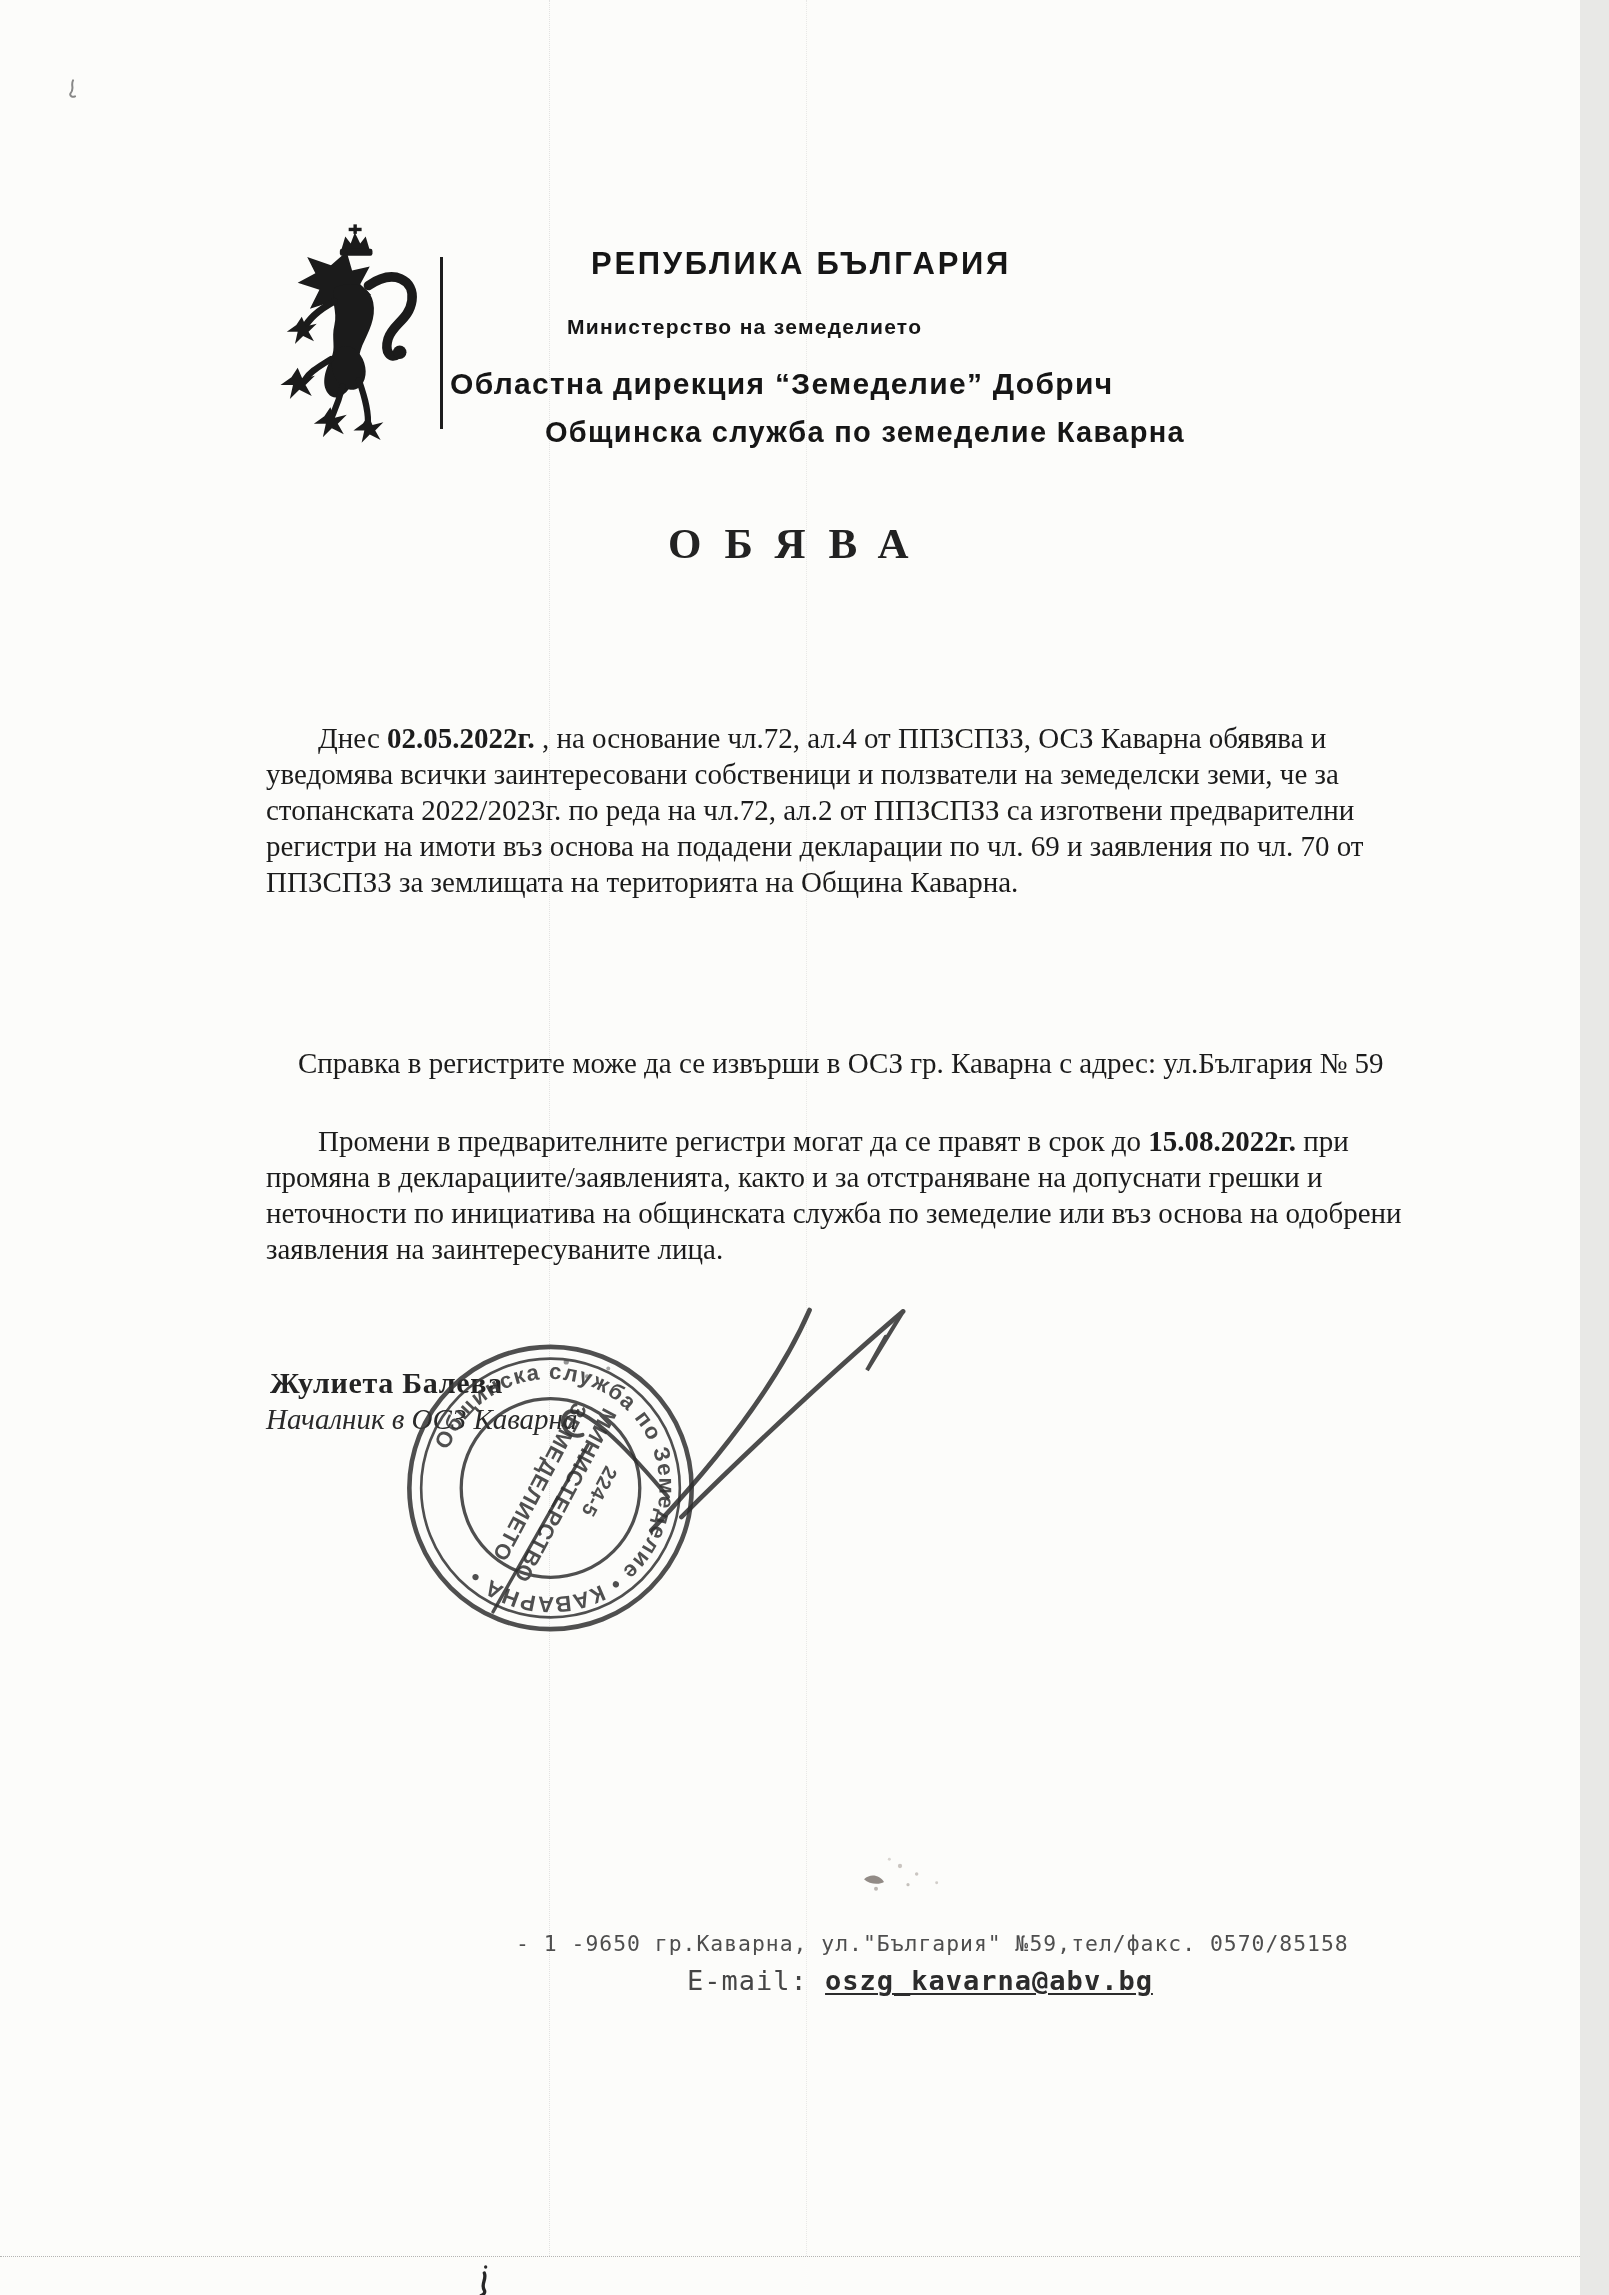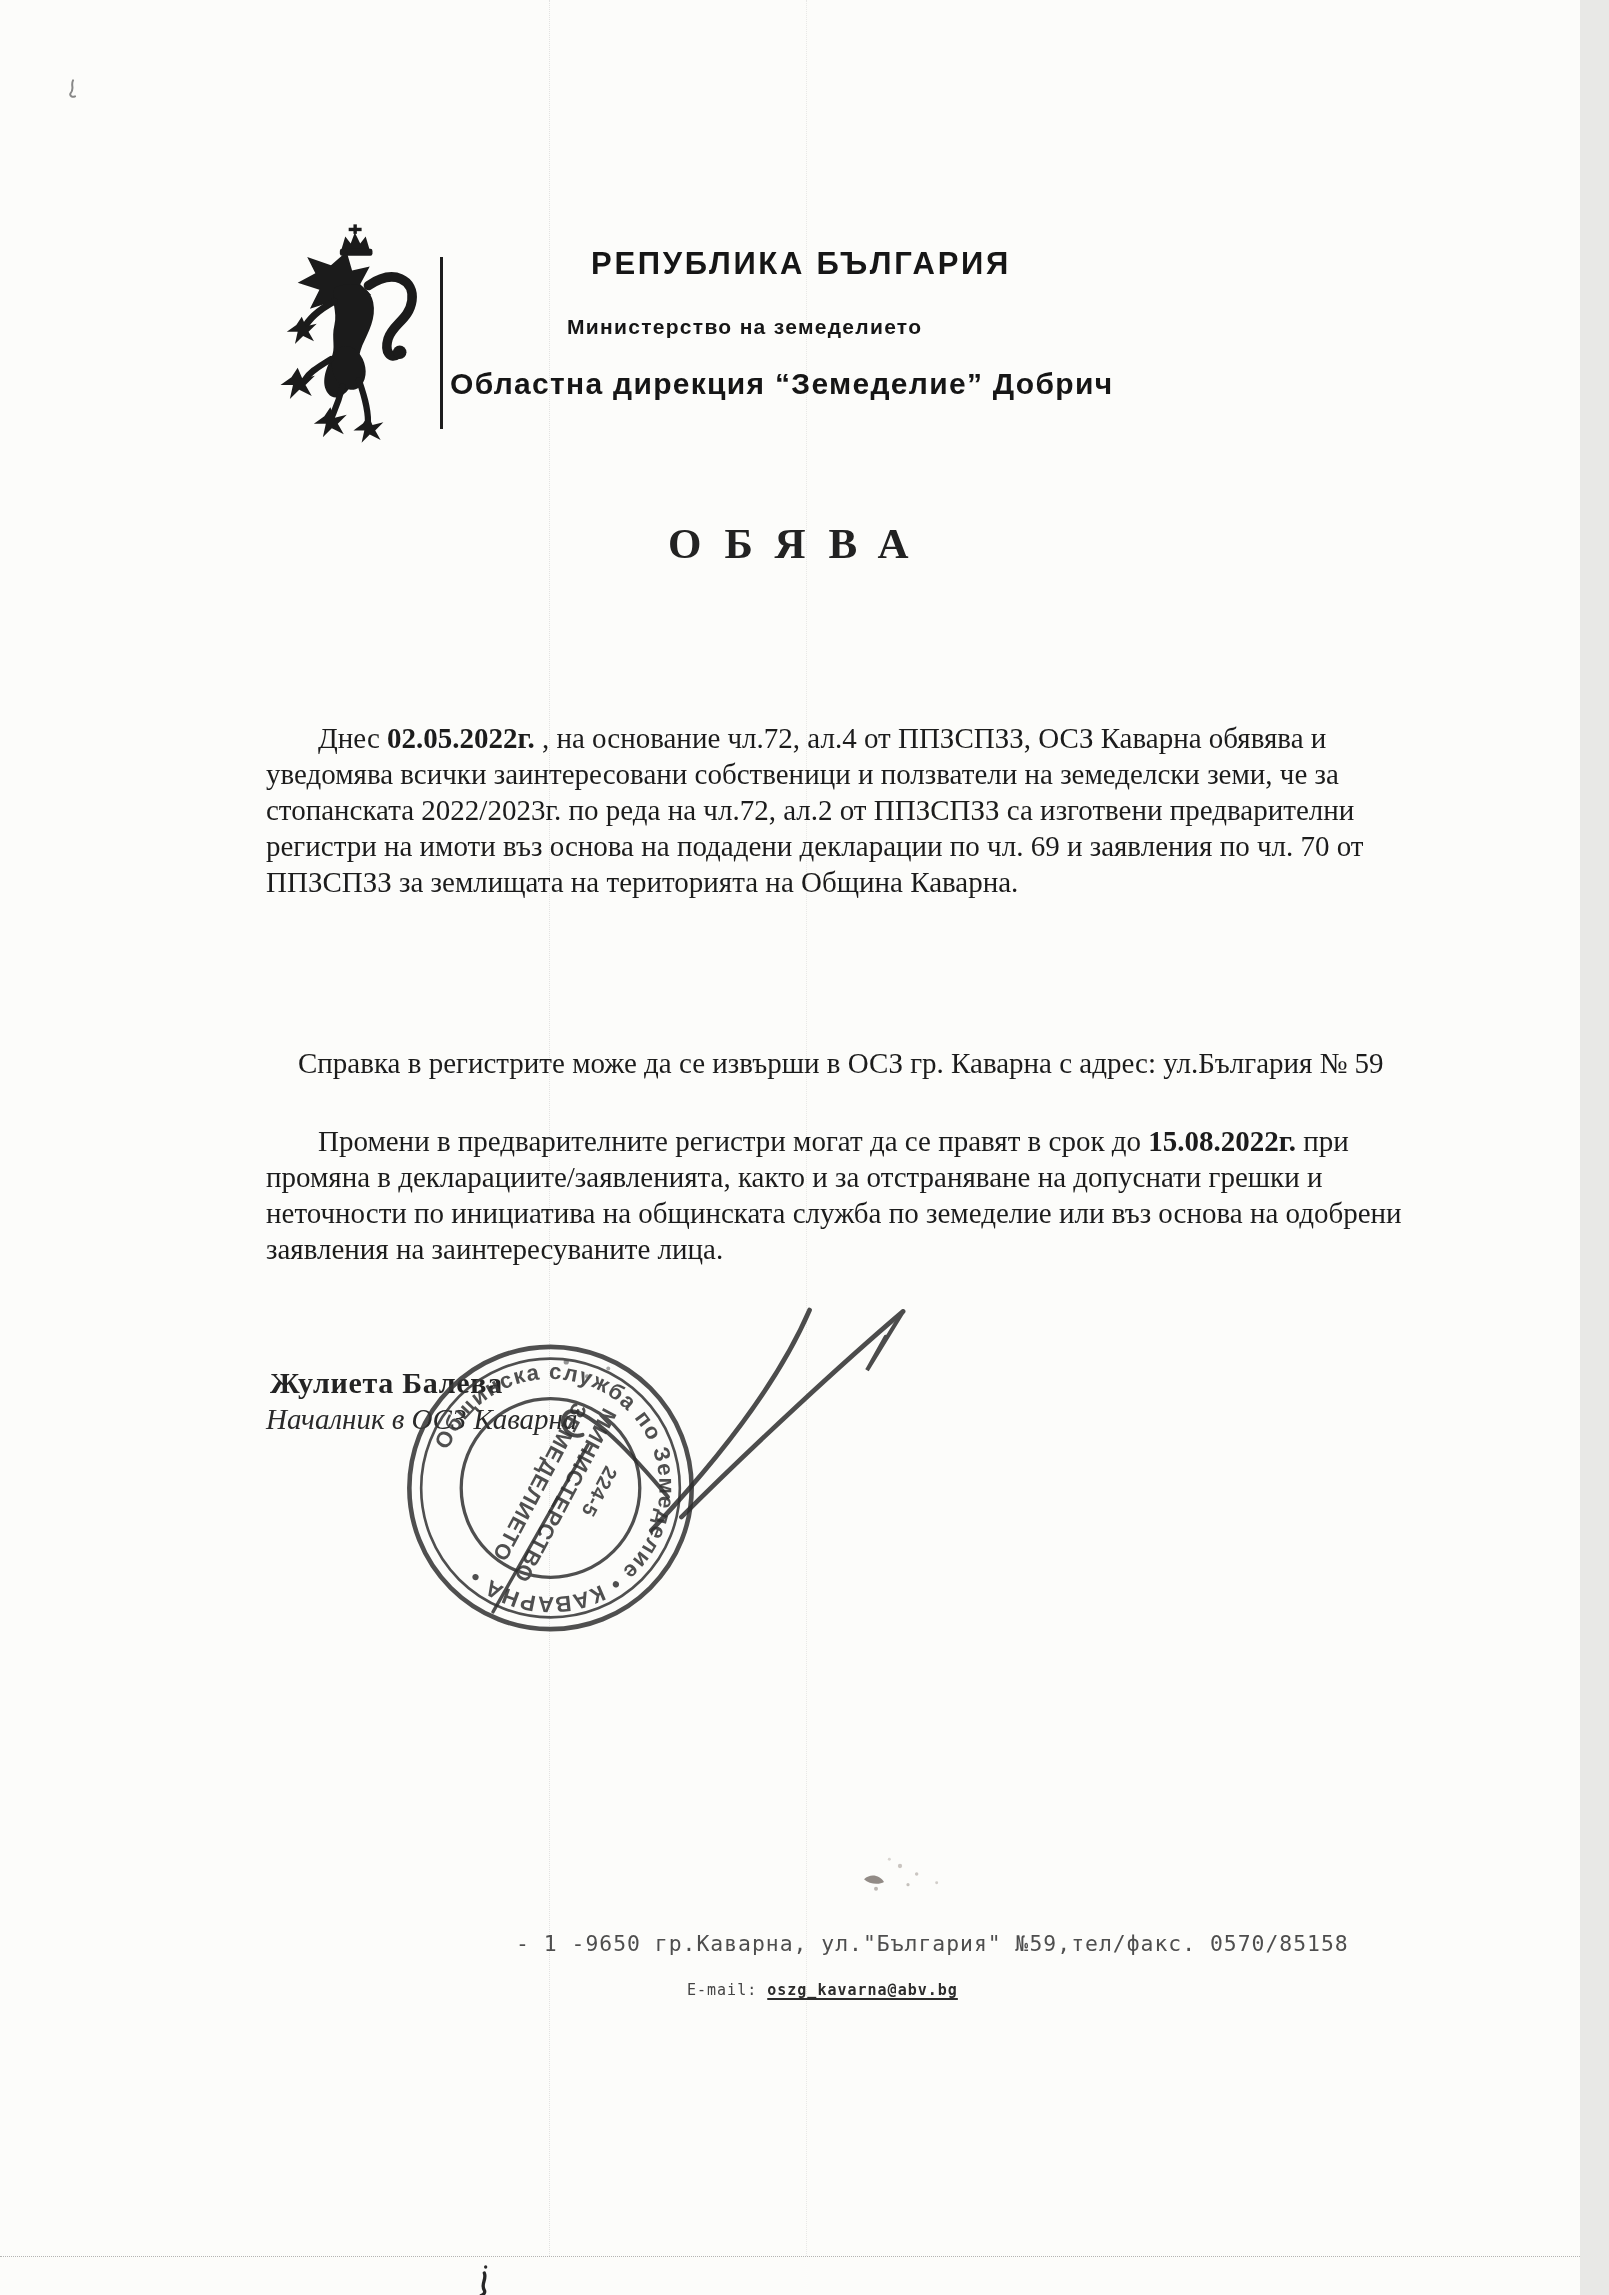--- a/index.html
+++ b/index.html
@@ -35,21 +35,21 @@
   .p3{top:1045px;text-indent:32px;}
   .p4{top:1123px;text-indent:52px;}
   .b{font-weight:bold;}
   
   .sig-name{position:absolute;left:270px;top:1366px;font-size:30px;font-weight:bold;color:#242424;letter-spacing:0.7px;}
   .sig-pos{position:absolute;left:266px;top:1403px;font-size:29px;font-style:italic;color:#2a2a2a;}
   .stamp{position:absolute;left:398px;top:1337px;}
   .scribble{position:absolute;left:374px;top:1290px;}
   
   .foot1{position:absolute;left:516px;top:1931px;font-family:"DejaVu Sans Mono",monospace;font-size:21.4px;letter-spacing:1px;color:#4e4e4e;white-space:nowrap;}
-  .foot2{position:absolute;left:687px;top:1965px;font-family:"DejaVu Sans Mono",monospace;font-size:15px;letter-spacing:1px;color:#454545;white-space:nowrap;margin-top:16px;}
+  .foot2{position:absolute;left:687px;top:1965px;font-family:"DejaVu Sans Mono",monospace;font-size:27px;letter-spacing:1px;color:#454545;white-space:nowrap;}
   .foot2 .email{font-weight:bold;color:#2c2c2c;text-decoration:underline;text-decoration-thickness:2px;text-underline-offset:3.3px;}
   .mark{position:absolute;}
 </style>
 </head>
 <body>
 
 <div class="page">
 
   <div class="fold-v" style="left:549px;height:2256px;opacity:.5;"></div>
   <div class="fold-v" style="left:806px;height:2256px;opacity:.4;"></div>
@@ -100,20 +100,21 @@
         <path transform="translate(94,293) scale(1.1)" d="M0,-20 L6,-6 L22,-10 L10,2 L18,16 L2,8 L-10,20 L-6,2 L-22,2 L-8,-8 Z"></path>
         <path transform="translate(150,303)" d="M0,-20 L6,-6 L22,-10 L10,2 L18,16 L2,8 L-10,20 L-6,2 L-22,2 L-8,-8 Z"></path>
       </g>
     </g>
   </svg>
   <div class="emblem-bar"></div>
 
   <div class="hline h1">РЕПУБЛИКА БЪЛГАРИЯ</div>
   <div class="hline h2">Министерство на земеделието</div>
   <div class="hline h3">Областна дирекция “Земеделие” Добрич</div>
+  <div class="hline h4">Общинска служба по земеделие Каварна</div>
 
   <div class="doc-title">ОБЯВА</div>
 
   <div class="para p1"><span>Днес </span><span class="b">02.05.2022г.</span><span> , на основание чл.72, ал.4 от ППЗСПЗЗ, ОСЗ Каварна обявява и
 уведомява всички заинтересовани собственици и ползватели на земеделски земи, че за
 стопанската 2022/2023г. по реда на чл.72, ал.2 от ППЗСПЗЗ са изготвени предварителни
 регистри на имоти въз основа на подадени декларации по чл. 69 и заявления по чл. 70 от
 ППЗСПЗЗ за землищата на територията на Община Каварна.</span></div>
   <div class="para p3"><span>Справка в регистрите може да се извърши в ОСЗ гр. Каварна с адрес: ул.България № 59</span></div>
   <div class="para p4"><span>Промени в предварителните регистри могат да се правят в срок до </span><span class="b">15.08.2022г.</span><span> при

